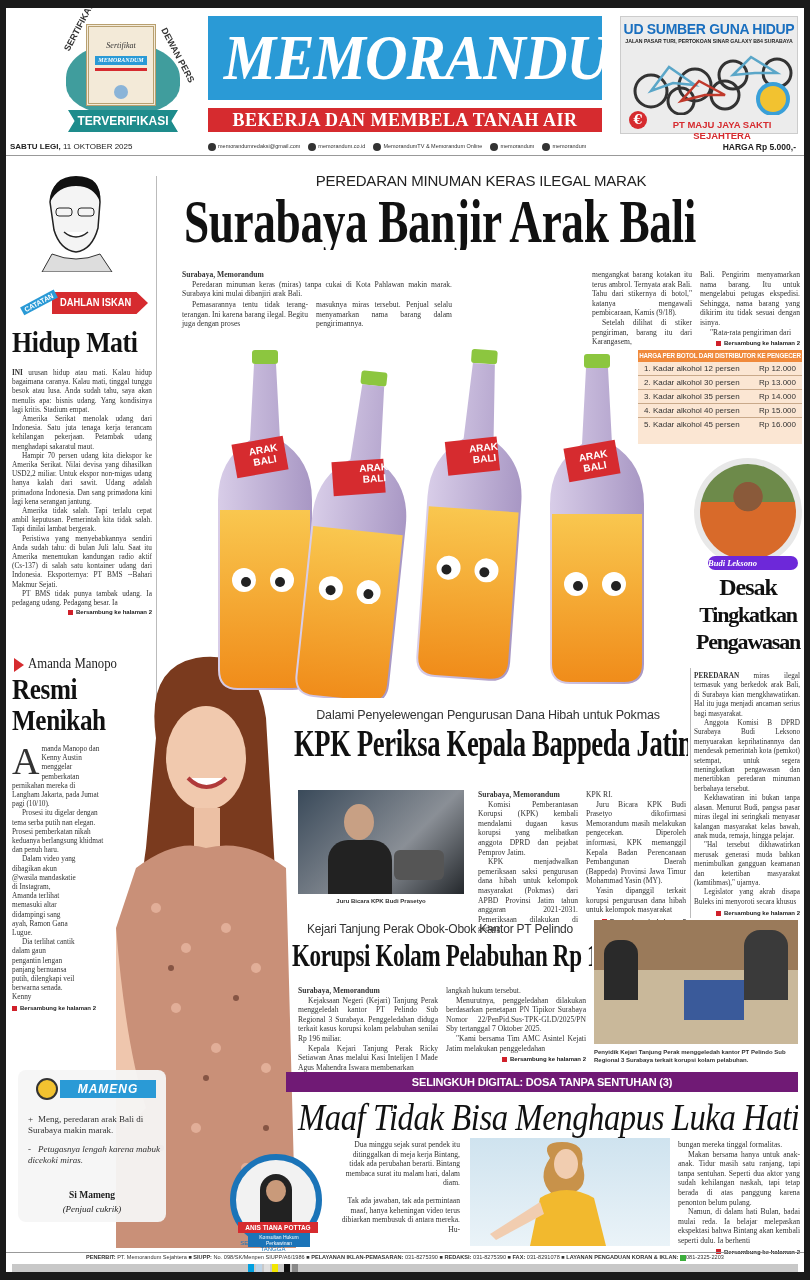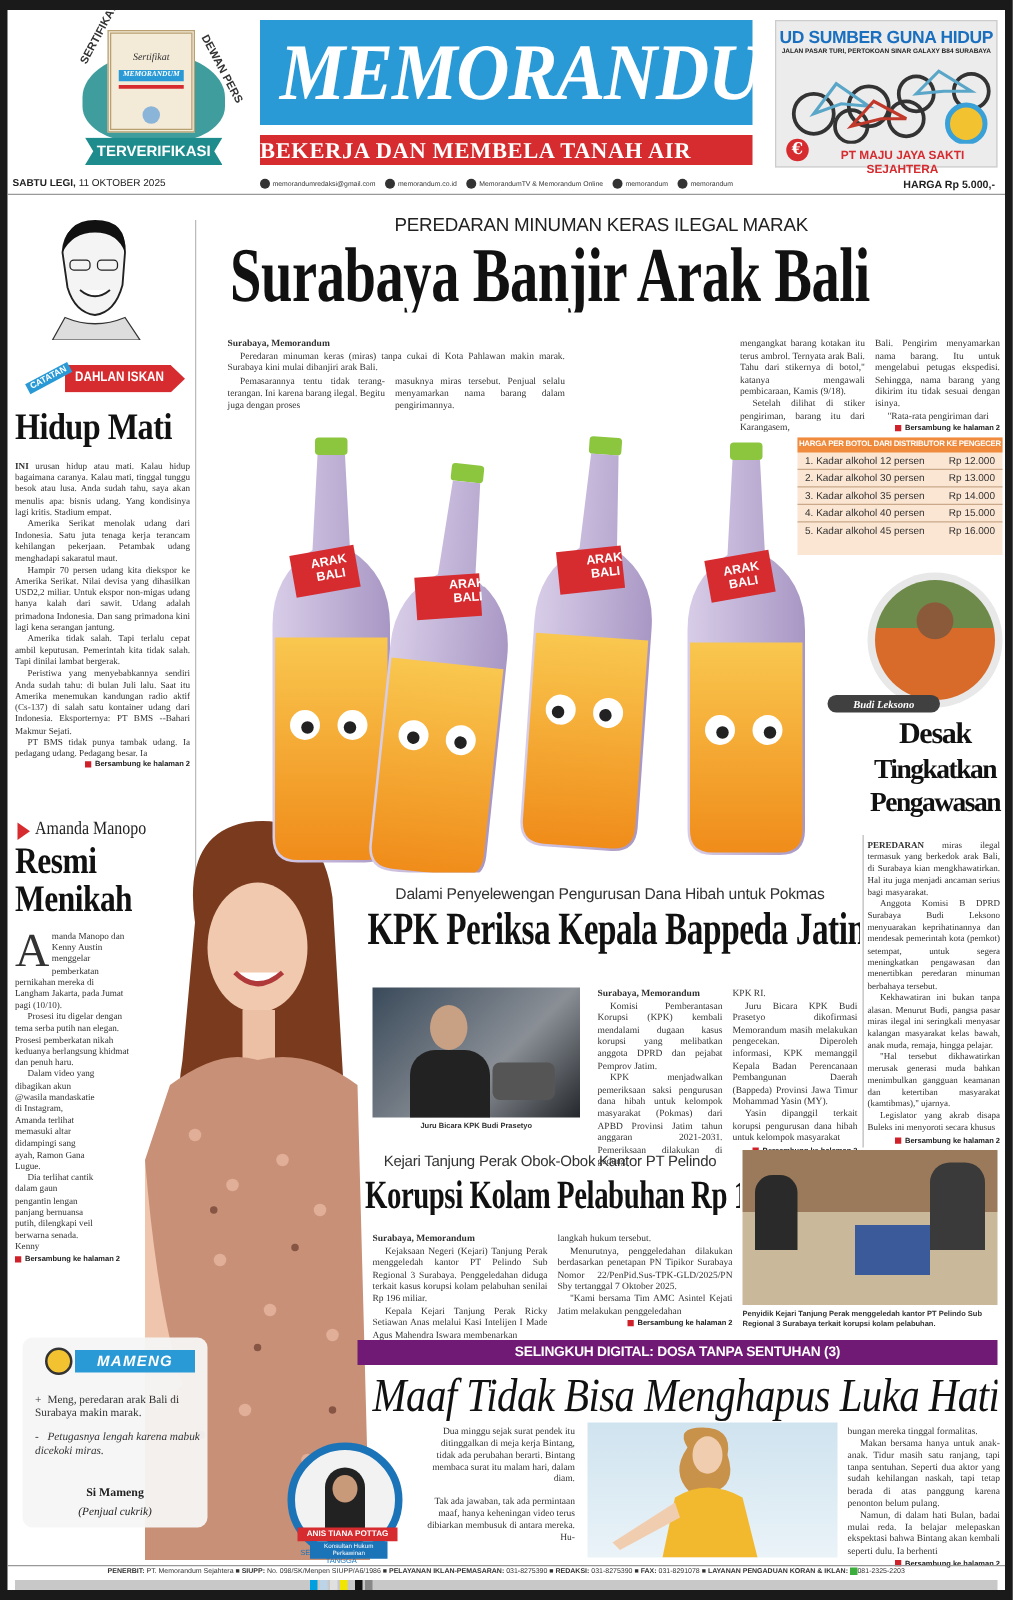--- a/index.html
+++ b/index.html
@@ -14,21 +14,21 @@
 .dateline{font-weight:bold;text-indent:0 !important}
 .cont{font-family:"Liberation Sans",sans-serif;font-size:6px;font-weight:bold;color:#222;text-align:right;margin-top:2px}
 .cont::before{content:"";display:inline-block;width:5px;height:5px;background:#d0202a;margin-right:3px;vertical-align:middle}
 .hl-xl{font-family:"Liberation Serif",serif;font-weight:bold;color:#111;transform:scaleX(.78);transform-origin:left top;white-space:nowrap;letter-spacing:-.5px}
 
 .cert{left:62px;top:10px;width:110px;height:118px}
 .cert-paper{left:18px;top:6px;width:70px;height:82px;background:#f3ead8;border:3px double #b8a070}
 .cert-ribbon{left:0;top:92px;width:110px;height:22px;background:#1e8c8c;color:#fff;font-family:"Liberation Sans",sans-serif;font-weight:bold;font-size:12px;line-height:22px;text-align:center;clip-path:polygon(0 0,100% 0,94% 50%,100% 100%,0 100%,6% 50%)}
 .logo-box{left:202px;top:8px;width:394px;height:84px;background:#2a9ad6}
 .logo-text{left:0;top:0;width:100%;text-align:center;font-family:"Liberation Serif",serif;font-style:italic;font-weight:bold;color:#fff;font-size:64px;line-height:84px;letter-spacing:-1px;transform:scaleX(.92)}
-.tagline{left:202px;top:100px;width:394px;height:24px;background:#d62b2f;color:#fff;font-family:"Liberation Serif",serif;font-weight:bold;font-size:18px;line-height:24px;text-align:left;letter-spacing:.5px}
+.tagline{left:202px;top:100px;width:394px;height:24px;background:#d62b2f;color:#fff;font-family:"Liberation Serif",serif;font-weight:bold;font-size:18px;line-height:24px;text-align:center;letter-spacing:.5px}
 .ad{left:614px;top:8px;width:178px;height:118px;background:#ececec;border:1px solid #ccc}
 .ad-title{left:0;top:4px;width:100%;text-align:center;font-family:"Liberation Sans",sans-serif;font-weight:bold;color:#1a6fbf;font-size:14px;letter-spacing:-.3px}
 .ad-sub{left:0;top:21px;width:100%;text-align:center;font-family:"Liberation Sans",sans-serif;font-weight:bold;font-size:5.2px;color:#222}
 .ad-foot{left:26px;top:102px;width:150px;text-align:center;font-family:"Liberation Sans",sans-serif;font-weight:bold;color:#d62b2f;font-size:9.5px}
 .infobar{left:0;top:132px;width:798px;height:16px;border-bottom:1px solid #999}
 .date{left:4px;top:2px;font-family:"Liberation Sans",sans-serif;font-size:8px;color:#222}
 .date b{font-weight:bold}
 .contacts{left:202px;top:3px;display:flex;gap:8px;font-family:"Liberation Sans",sans-serif;font-size:5.5px;color:#333}
 .contacts span.ic{display:inline-block;width:8px;height:8px;border-radius:50%;background:#333;margin-right:2px;vertical-align:middle}
 .price{right:8px;top:2px;font-family:"Liberation Sans",sans-serif;font-weight:bold;font-size:8.5px}
@@ -286,21 +286,21 @@
       </div>
     <div class="tbl-row" style="border-bottom:none">
         <span><span>5.</span> <span>Kadar alkohol 45 persen</span></span>
         <span>Rp 16.000</span>
       </div>
   </div>
 
   <div class="abs" style="left:688px;top:450px;width:108px;height:108px;border-radius:50%;background:#e8e8e8;padding:6px">
     <div style="width:96px;height:96px;border-radius:50%;background:radial-gradient(circle at 50% 34%,#8a5a3a 0 18%,transparent 19%),linear-gradient(180deg,#6d8a4a 0 40%,#d86a2a 40% 100%)"></div>
   </div>
-  <div class="abs serif" style="left:656px;top:548px;width:90px;height:14px;background:#404040;color:#fff;font-style:italic;font-weight:bold;font-size:8.5px;line-height:14px;text-align:center;border-radius:7px">Budi Leksono</div>
+  <div class="abs serif" style="left:702px;top:548px;width:90px;height:14px;background:#6d28d9;color:#fff;font-style:italic;font-weight:bold;font-size:8.5px;line-height:14px;border-radius:7px">Budi Leksono</div>
   <div class="abs" style="left:686px;top:566px;width:112px;text-align:center">
     <div class="hl-xl" style="display:inline-block;font-size:24px;line-height:27px;transform:none;font-stretch:condensed;letter-spacing:-1px">Desak</div><br>
     <div class="hl-xl" style="display:inline-block;font-size:22px;line-height:27px;transform:none;letter-spacing:-1.2px">Tingkatkan</div><br>
     <div class="hl-xl" style="display:inline-block;font-size:22px;line-height:27px;transform:none;letter-spacing:-1.2px">Pengawasan</div>
   </div>
   <div class="abs body-text" style="left:688px;top:664px;width:106px;font-size:7.2px;line-height:9.4px">
     <p class="noind"><b>PEREDARAN</b><span> miras ilegal termasuk yang berkedok arak Bali, di Surabaya kian mengkhawatirkan. Hal itu juga menjadi ancaman serius bagi masyarakat.</span></p>
     <p>Anggota Komisi B DPRD Surabaya Budi Leksono menyuarakan keprihatinannya dan mendesak pemerintah kota (pemkot) setempat, untuk segera meningkatkan pengawasan dan menertibkan peredaran minuman berbahaya tersebut.</p>
     <p>Kekhawatiran ini bukan tanpa alasan. Menurut Budi, pangsa pasar miras ilegal ini seringkali menyasar kalangan masyarakat kelas bawah, anak muda, remaja, hingga pelajar.</p>
     <p>"Hal tersebut dikhawatirkan merusak generasi muda bahkan menimbulkan gangguan keamanan dan ketertiban masyarakat (kamtibmas)," ujarnya.</p>

